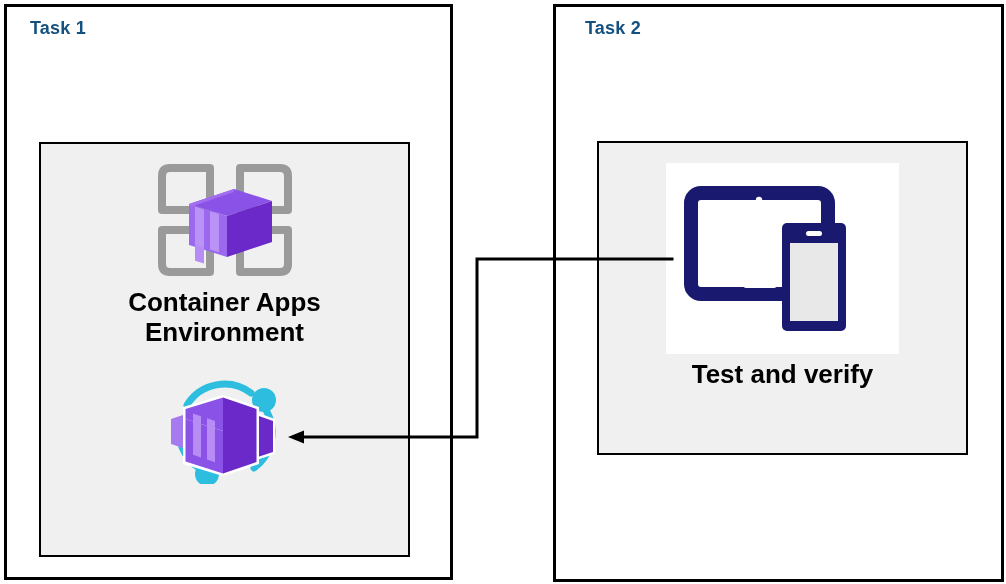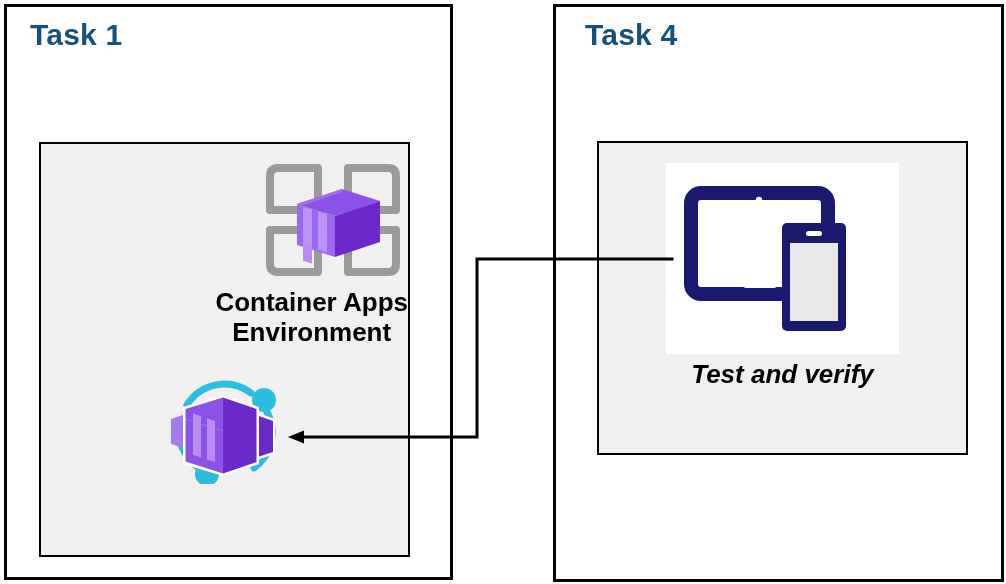--- a/index.html
+++ b/index.html
@@ -27,21 +27,21 @@
     position: absolute;
     background: #ffffff;
     border: 3px solid #000000;
     box-sizing: border-box;
   }
   #task1-panel { left: 4px;   top: 4px; width: 449px; height: 576px; }
   #task2-panel { left: 553px; top: 4px; width: 451px; height: 578px; }
 
   .task-title {
     position: absolute;
-    font-size: 30px;
+    font-size: 18px;
     font-weight: bold;
     color: #14517f;
     letter-spacing: 0.2px;
     white-space: nowrap;
   }
   #task1-title { left: 30px;  top: 18px; }
   #task2-title { left: 585px; top: 18px; }
 
   
   #rg-row {
@@ -70,23 +70,23 @@
   #task2-inner { left: 597px; top: 141px; width: 371px; height: 314px; }
 
   
   .node {
     position: absolute;
     display: flex;
     flex-direction: column;
     align-items: center;
     width: 100%;
   }
-  #cae-node { left: 0; top: 14px; align-items: flex-end; }
+  #cae-node { left: 0; top: 14px; }
   #capp-node { left: 0; top: 230px; }
-  #testverify-node { left: 0; top: 20px; font-style: italic; }
+  #testverify-node { left: 0; top: 20px; }
 
   .node-label {
     font-size: 26px;
     font-weight: bold;
     color: #000000;
     line-height: 1.14;
     text-align: center;
     white-space: pre-line;
     margin-top: 6px;
   }
@@ -182,21 +182,21 @@
 
             <path d="M38 39.5 L46 42.2 L46 83.5 L38 80.8 Z" fill="#b78df5"></path>
             <path d="M52 44.2 L60 46.9 L60 88.2 L52 85.5 Z" fill="#b78df5"></path>
           </g>
         </svg>
       </span>
     </div>
   </div>
 
   <div class="task-panel" id="task2-panel"></div>
-  <div class="task-title" id="task2-title">Task 4</div>
+  <div class="task-title" id="task2-title">Task 2</div>
 
   <div class="inner-box" id="task2-inner">
     <div class="node" id="testverify-node">
       <span class="icon-white-bg" style="width:233px;height:191px;">
         <svg width="210" height="175" viewBox="0 0 210 175" xmlns="http://www.w3.org/2000/svg">
 
           <rect x="13" y="22" width="137" height="101" rx="10" ry="10" fill="none" stroke="#191970" stroke-width="14"></rect>
           <circle cx="81" cy="29" r="3.2" fill="#ffffff"></circle>
           <rect x="65" y="110" width="34" height="7" rx="3.5" fill="#ffffff"></rect>
 

